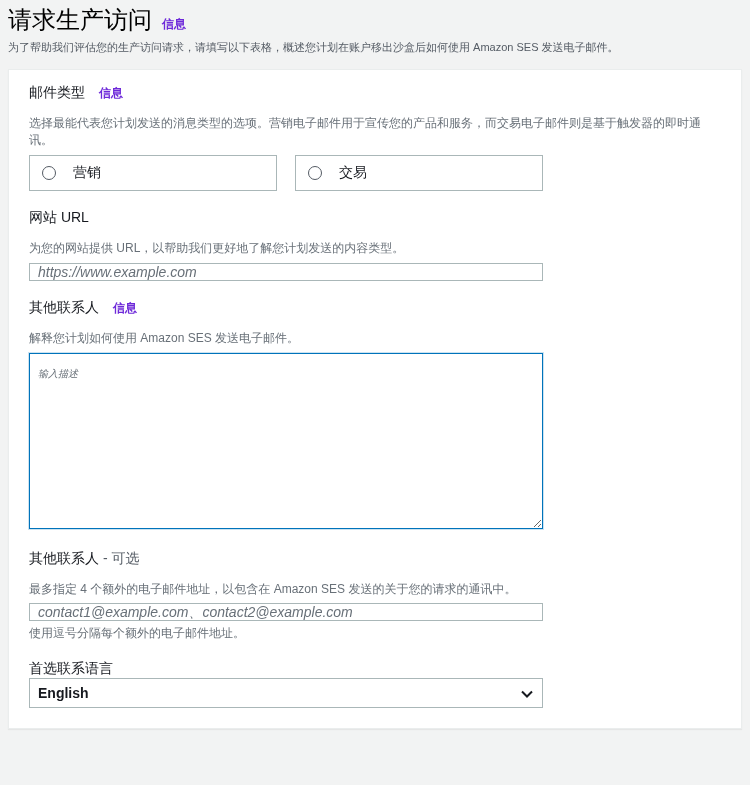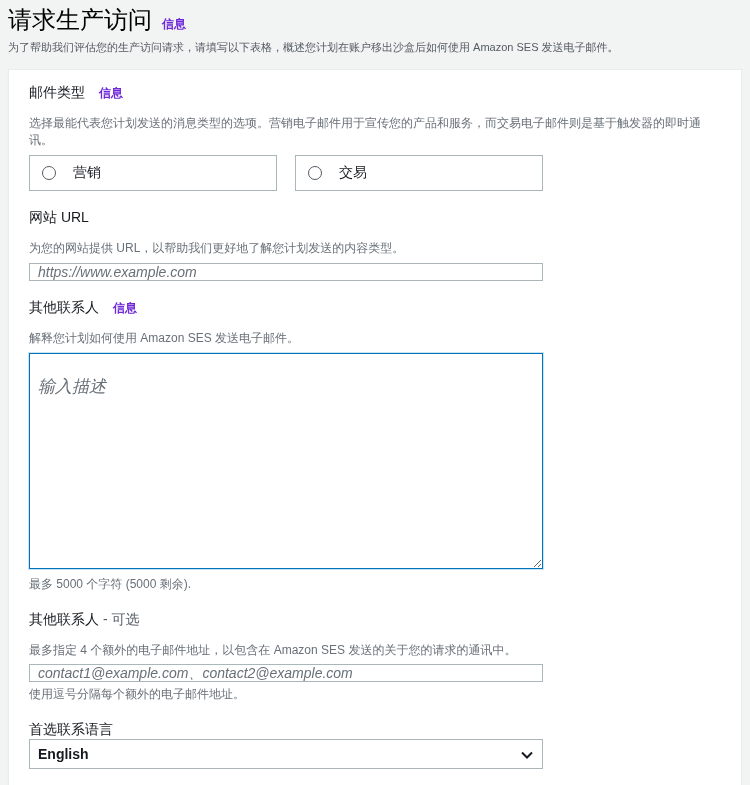--- a/index.html
+++ b/index.html
@@ -104,24 +104,24 @@
     font-family: inherit;
     color: #16191f;
   }
   .text-input::placeholder {
     color: #687078;
     font-style: italic;
   }
   .textarea-input {
     width: 514px;
     max-width: 100%;
-    height: 216px;
-    padding: 21px 8px;
+    height: 176px;
+    padding: 13px 8px;
     border: 1px solid #0073bb;
-    font-size: 17px;
+    font-size: 10px;
     font-family: inherit;
     resize: both;
     box-shadow: 0 0 0 1px #0073bb33;
   }
   .textarea-input::placeholder {
     color: #687078;
     font-style: italic;
   }
   .constraint-text {
     font-size: 12px;
@@ -189,21 +189,20 @@
       <input type="text" class="text-input" placeholder="https://www.example.com" style="">
     </div>
 
     <div class="form-group">
       <div class="form-label-row">
         <span class="form-label">其他联系人</span>
         <span class="info-link">信息</span>
       </div>
       <div class="form-hint">解释您计划如何使用 Amazon SES 发送电子邮件。</div>
       <textarea class="textarea-input" placeholder="输入描述" style=""></textarea>
-      <div class="constraint-text">最多 5000 个字符  (5000 剩余).</div>
     </div>
 
     <div class="form-group">
       <div class="form-label">
         <span>其他联系人</span>
         <span class="optional">- 可选</span>
       </div>
       <div class="form-hint">最多指定 4 个额外的电子邮件地址，以包含在 Amazon SES 发送的关于您的请求的通讯中。</div>
       <input type="text" class="text-input" placeholder="contact1@example.com、contact2@example.com" style="">
       <div class="constraint-text">使用逗号分隔每个额外的电子邮件地址。</div>

